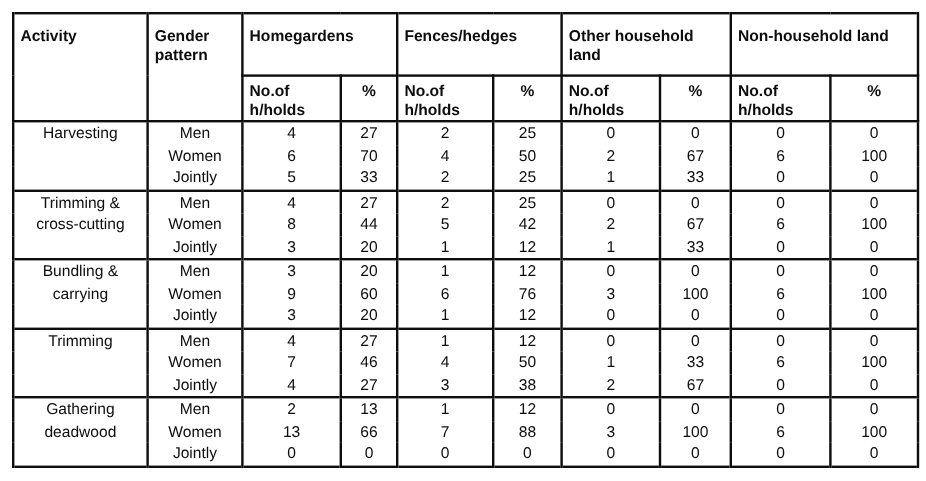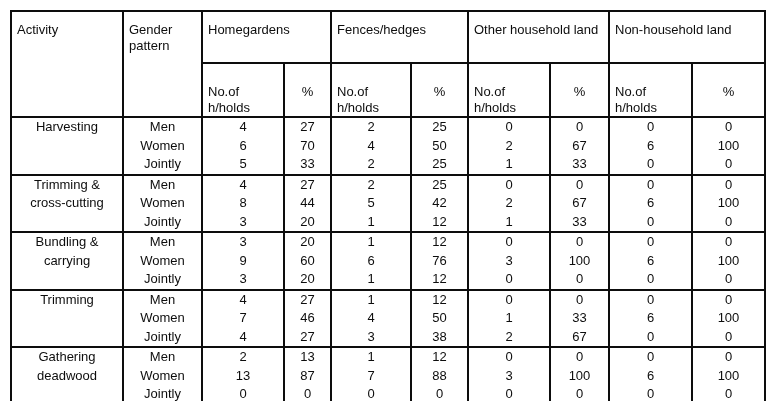--- a/index.html
+++ b/index.html
@@ -25,35 +25,35 @@
     border: 2px solid #0d0d0d;
     font-size: 13px;
   }
   th, td {
     border-left: 2px solid #0d0d0d;
     border-right: 2px solid #0d0d0d;
     padding: 0 5px;
     overflow: hidden;
   }
   thead th {
-    font-weight: normal;
+    font-weight: bold;
     text-align: left;
     vertical-align: top;
     padding-top: 10px;
     line-height: 16px;
     border-radius: 13px;
   }
   thead tr.group-head th {
     height: 40px;
     border-bottom: 2px solid #0d0d0d;
   }
   thead tr.sub-head th {
     height: 32px;
     border-bottom: 2px solid #0d0d0d;
-    padding-top: 20px;
+    padding-top: 4px;
   }
   thead th.pct {
     text-align: center;
   }
   tbody td {
     line-height: 18.5px;
     vertical-align: top;
   }
   tbody tr.gstart td {
     border-top: 2px solid #0d0d0d;
@@ -253,21 +253,21 @@
         <td class="num">1</td>
         <td class="num">12</td>
         <td class="num">0</td>
         <td class="num">0</td>
         <td class="num">0</td>
         <td class="num">0</td>
       </tr>
       <tr>
         <td class="pat">Women</td>
         <td class="num">13</td>
-        <td class="num">87</td>
+        <td class="num">66</td>
         <td class="num">7</td>
         <td class="num">88</td>
         <td class="num">3</td>
         <td class="num">100</td>
         <td class="num">6</td>
         <td class="num">100</td>
       </tr>
       <tr>
         <td class="pat">Jointly</td>
         <td class="num">0</td>

